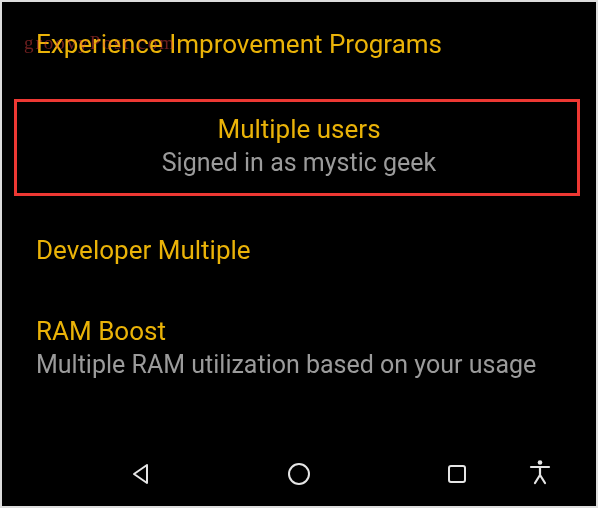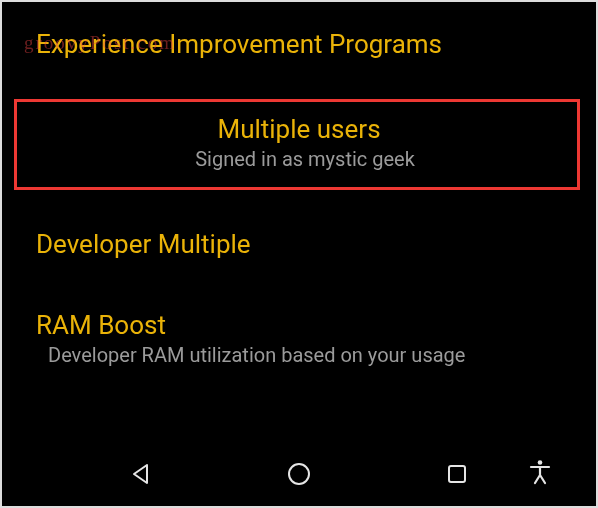--- a/index.html
+++ b/index.html
@@ -57,24 +57,23 @@
     }
     .item-title {
       color: #eab308;
       font-size: 26px;
       font-weight: 400;
       line-height: 1.25;
       margin-bottom: 2px;
     }
     .item-subtitle {
       color: #9b9b9b;
-      font-size: 20px;
+      font-size: 25px;
       font-weight: 400;
       line-height: 1.25;
-      margin-left: 12px;
     }
     .gap-after-highlight { height: 20px; }
     .gap-small { height: 10px; }
     .navbar {
       position: absolute;
       bottom: 0;
       left: 0;
       right: 0;
       height: 64px;
       display: flex;
@@ -127,21 +126,21 @@
     <div class="gap-after-highlight"></div>
 
     <div class="settings-item">
       <div class="item-title">Developer Multiple</div>
     </div>
 
     <div class="gap-small"></div>
 
     <div class="settings-item">
       <div class="item-title">RAM Boost</div>
-      <div class="item-subtitle">Developer RAM utilization based on your usage</div>
+      <div class="item-subtitle">Multiple RAM utilization based on your usage</div>
     </div>
 
   </div>
 
   <div class="navbar">
     <div class="nav-btn" aria-label="Back">
       <span>
         <svg width="22" height="22" viewBox="0 0 22 22">
           <path d="M 17 2 L 4 11 L 17 20 Z" fill="none" stroke="#e5e5e5" stroke-width="2" stroke-linejoin="round"></path>
         </svg>

